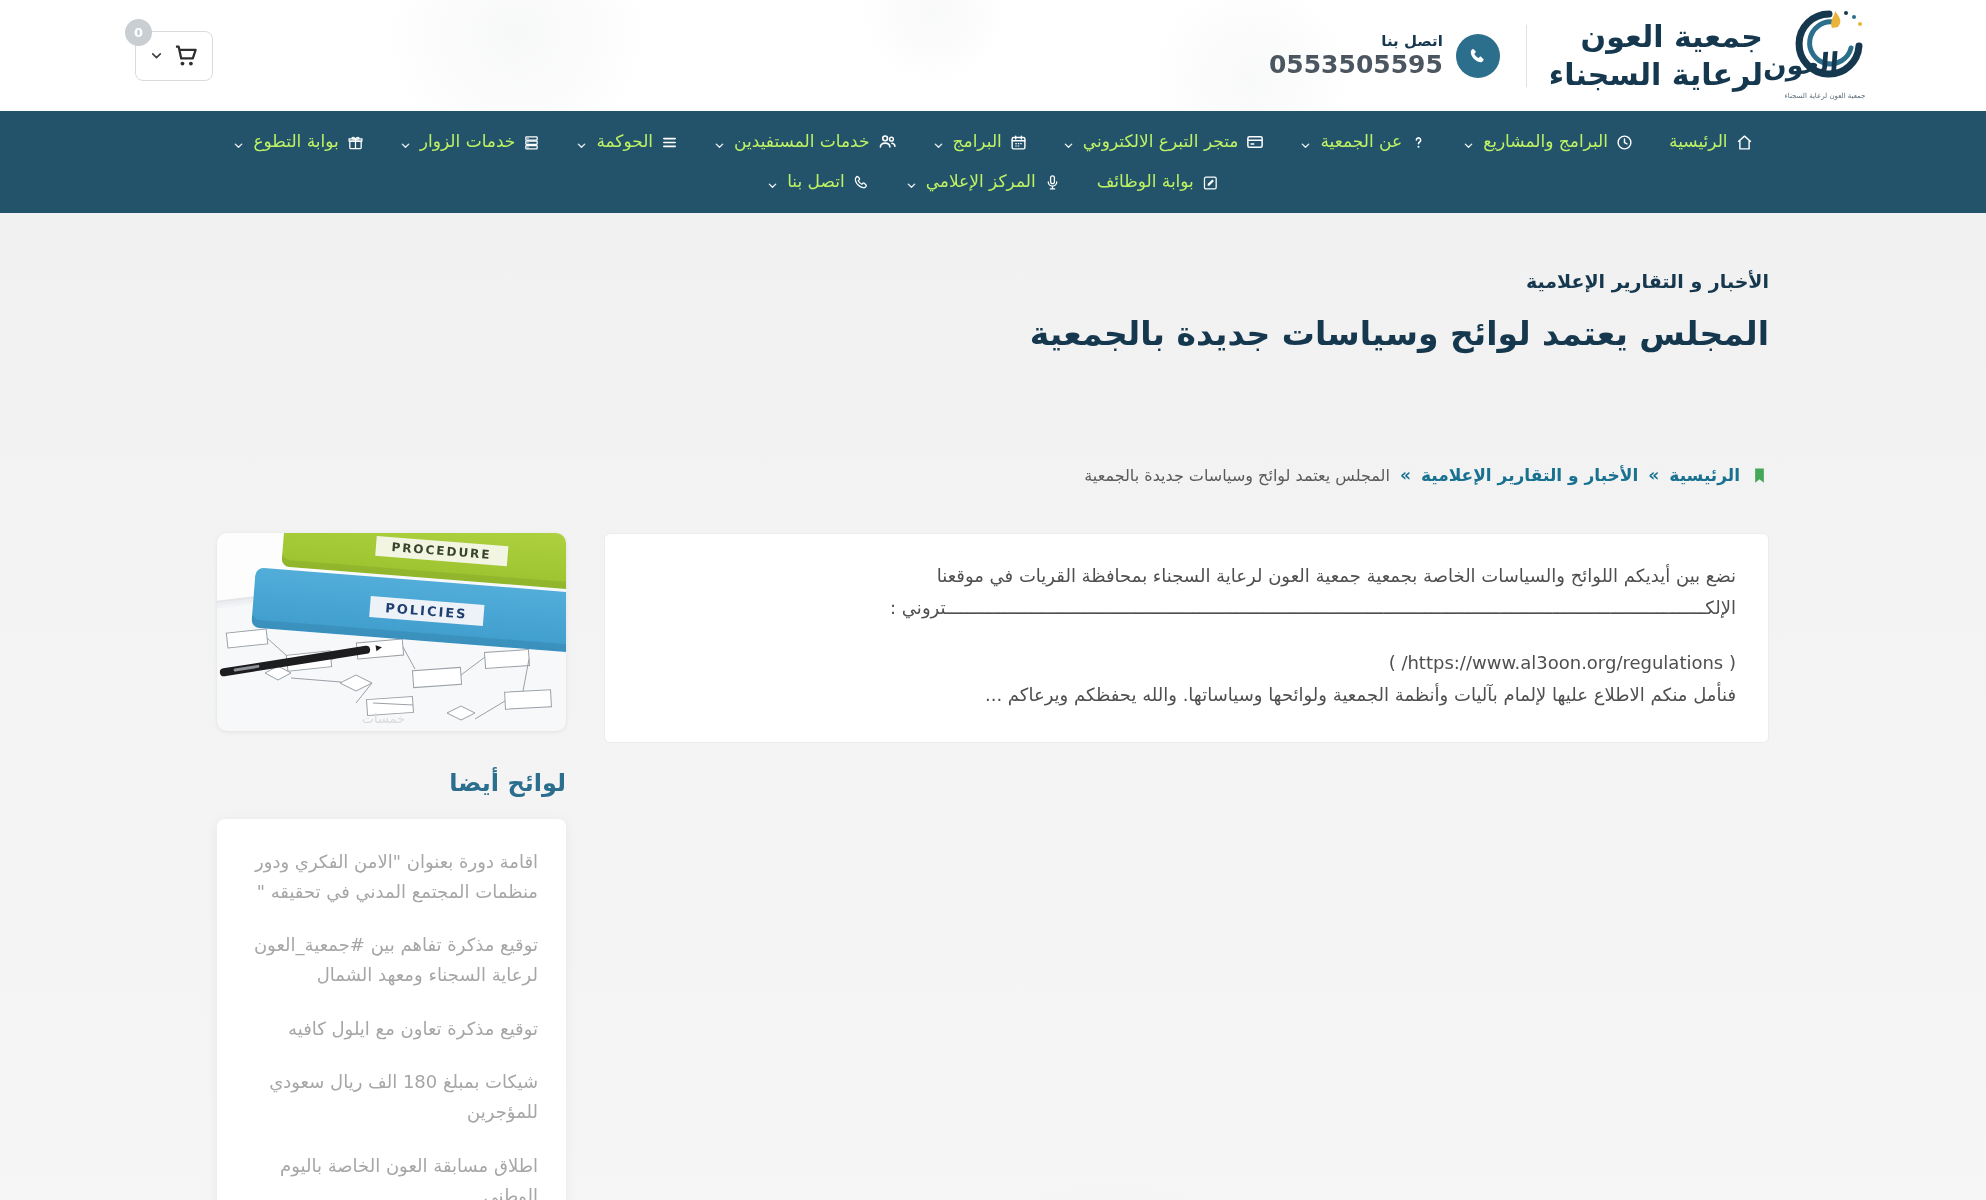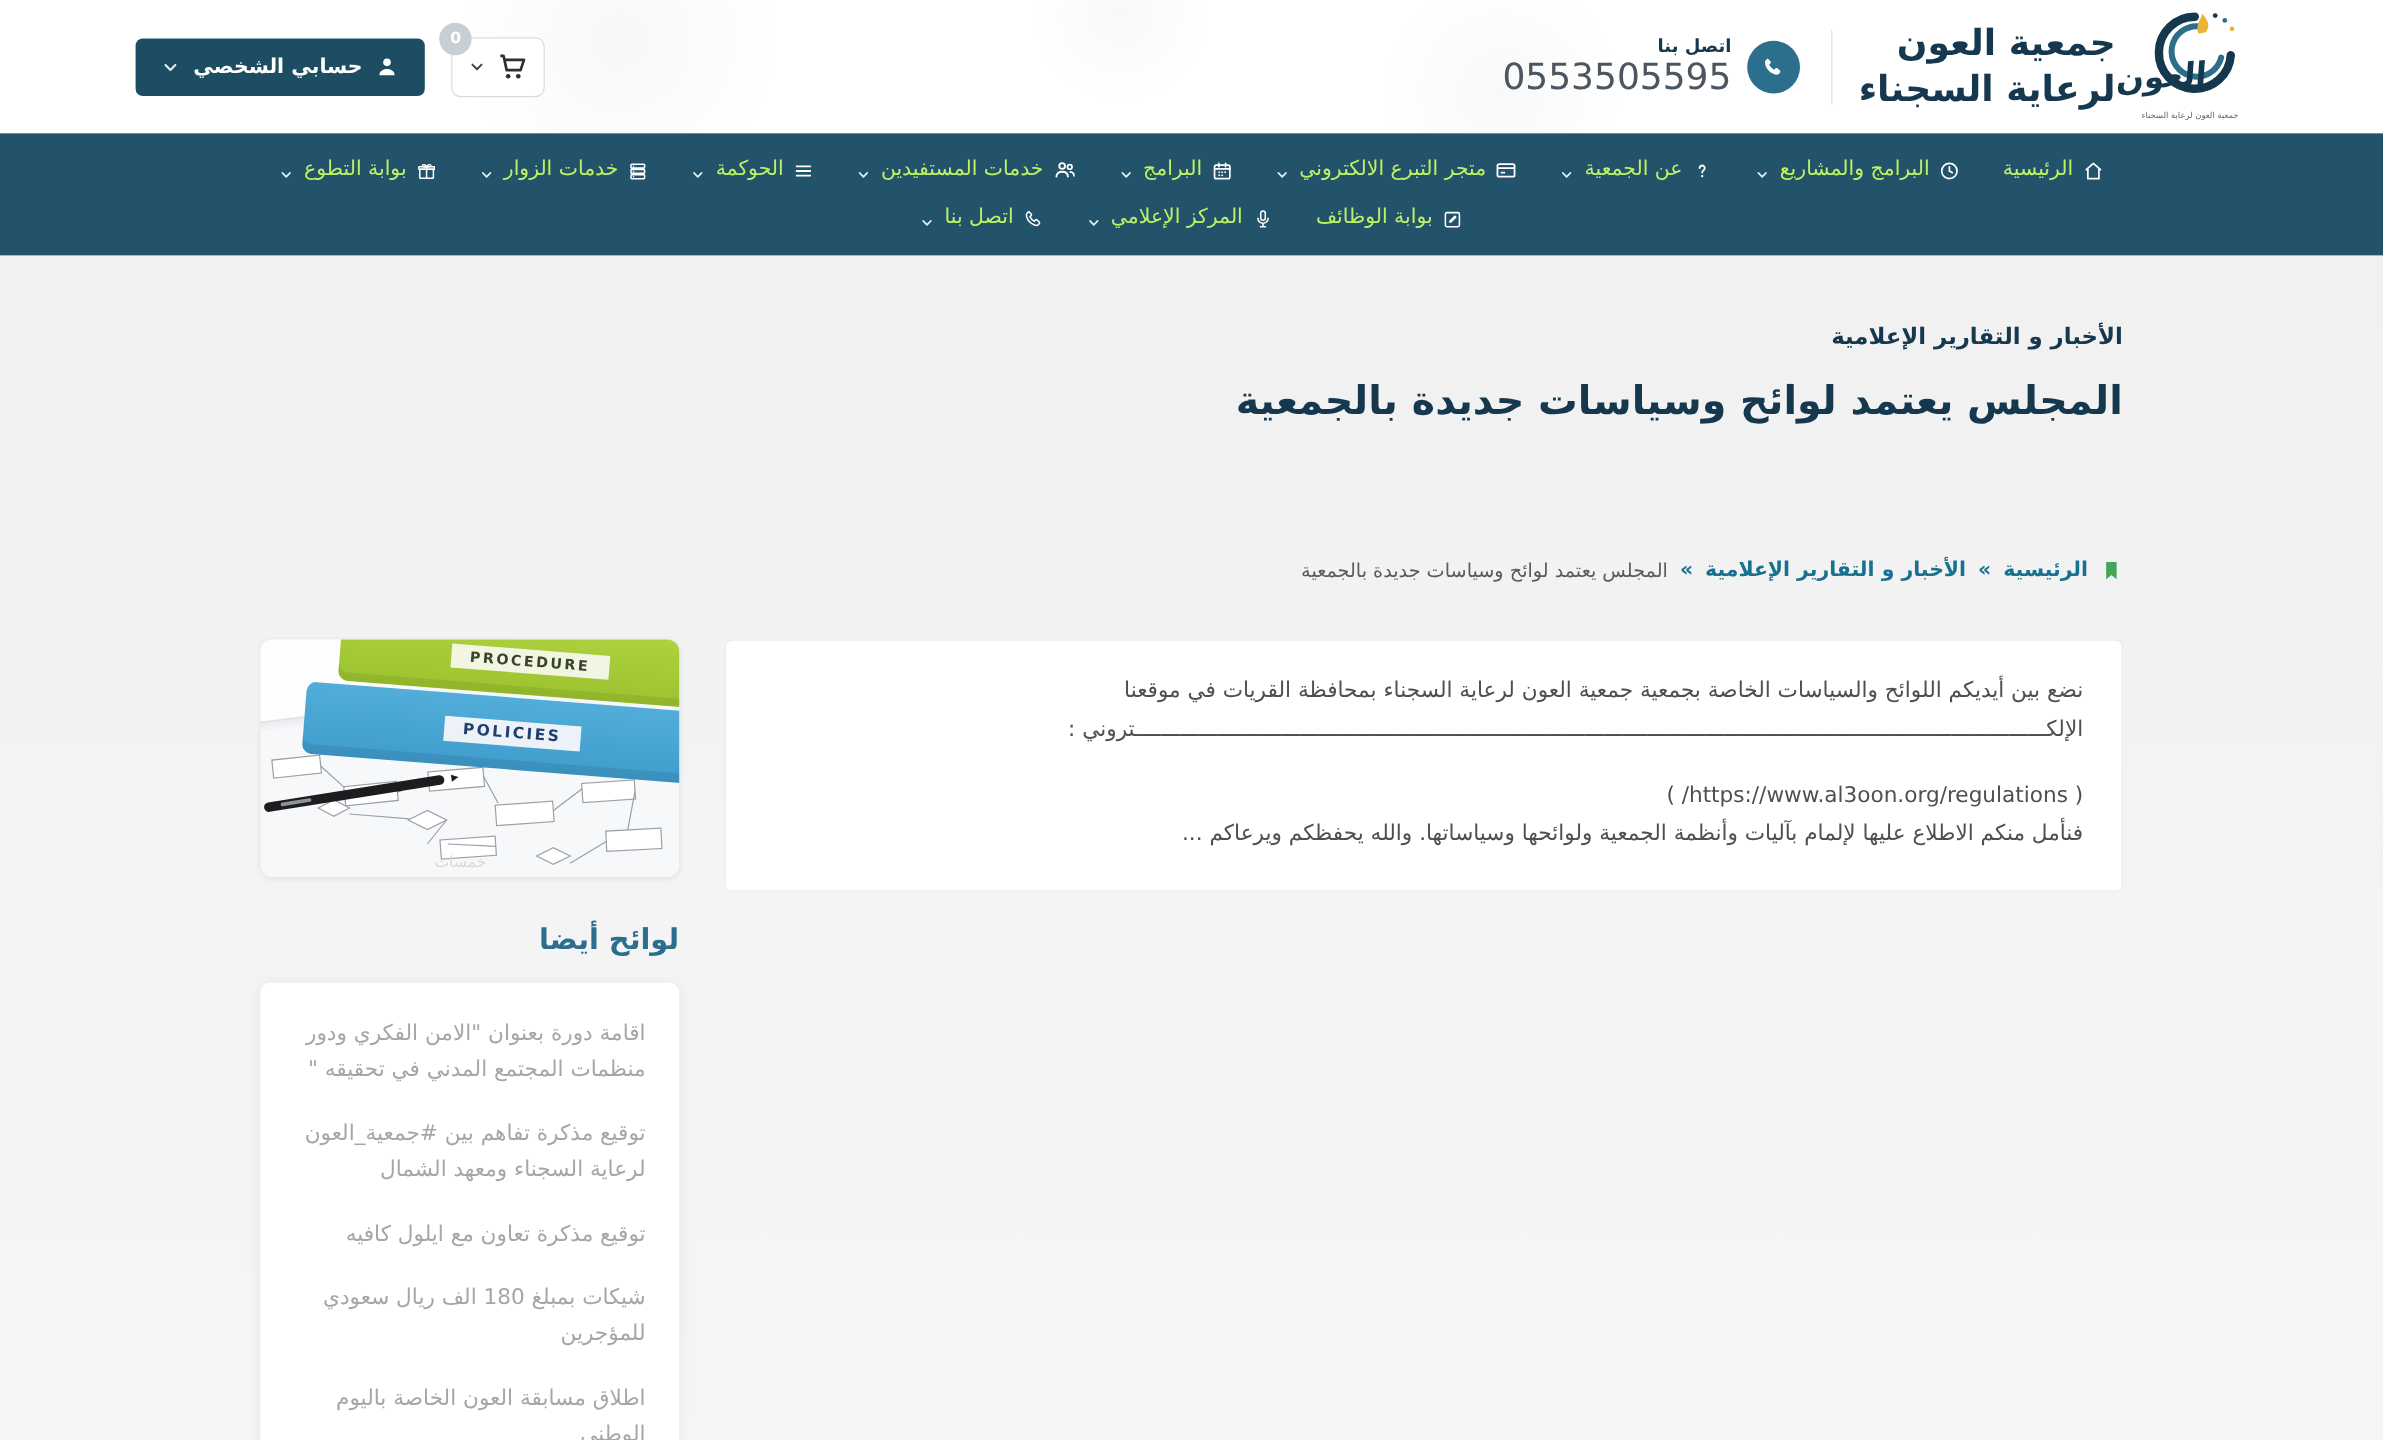--- a/index.html
+++ b/index.html
@@ -19,21 +19,21 @@
   .emblem{ position:relative; width:96px; height:100px; }
   .emblem svg{ position:absolute; top:2px; right:6px; }
   .emblem .em-calli{ position:absolute; bottom:26px; right:34px; font-size:27px; font-weight:800; color:#16384f; transform:skewX(-8deg) rotate(-4deg); }
   .emblem .em-cap{ position:absolute; bottom:6px; right:0; width:100%; text-align:center; font-size:7px; color:#5a6b78; letter-spacing:.5px; white-space:nowrap;margin-left:35px; }
   .logo-text{ text-align:right; color:#16384f; font-weight:800; line-height:1.25; font-size:30px; }
   .v-divider{ width:1px; height:62px; background:#dde2e6; margin:0 22px 0 26px; }
   .contact{ display:flex; align-items:center; gap:13px; }
   .phone-circle{ width:44px; height:44px; border-radius:50%; background:#2b6f8c; display:flex; align-items:center; justify-content:center; }
   .contact-text{ text-align:left; }
   .contact-label{ font-size:15px; font-weight:700; color:#16384f; text-align:right; }
-  .contact-number{ font-size:30px; font-weight:400; color:#4b5660; direction:ltr; }
+  .contact-number{ font-size:25px; font-weight:700; color:#4b5660; direction:ltr; }
   .spacer{ flex:1; }
   .cart-wrap{ position:relative; background:#fff; border:1px solid #d9dcdf; border-radius:8px; width:78px; height:50px;
     display:flex; align-items:center; justify-content:center; gap:8px; cursor:pointer; margin-left:22px; }
   .cart-badge{ position:absolute; top:-13px; left:-11px; width:27px; height:27px; border-radius:50%;
     background:#c9ced3; color:#fff; font-size:13px; font-weight:700; display:flex; align-items:center; justify-content:center; }
   .account-btn{ display:flex; align-items:center; gap:11px; background:#1d4d63; color:#fff; border:none; border-radius:6px;
     height:48px; padding:0 22px; font-size:17px; font-weight:600; font-family:inherit; cursor:pointer; }
 
   
   nav.main-nav{ background:#23536a; padding:20px 0 22px; }
@@ -133,30 +133,20 @@
       <svg width="27" height="27" viewBox="0 0 24 24">
           <path d="M3.5 4h2.4l2.3 10.6h10.3L21 7H7" fill="none" stroke="#2f2f2f" stroke-width="2" stroke-linejoin="round"></path>
           <circle cx="9.3" cy="19.2" r="1.7" fill="#2f2f2f"></circle>
           <circle cx="16.8" cy="19.2" r="1.7" fill="#2f2f2f"></circle>
         </svg>
       <svg class="chev" width="13" height="13" viewBox="0 0 24 24">
           <path d="M5 9l7 7 7-7" fill="none" stroke="#2f2f2f" stroke-width="3" stroke-linecap="round" stroke-linejoin="round"></path>
         </svg>
     </div>
 
-    <button class="account-btn">
-      <svg width="19" height="19" viewBox="0 0 24 24">
-          <circle cx="12" cy="7.5" r="4" fill="#fff"></circle>
-          <path d="M4 21c0-4.2 3.6-6.6 8-6.6s8 2.4 8 6.6z" fill="#fff"></path>
-        </svg>
-      <span>حسابي الشخصي</span>
-      <svg class="chev" width="14" height="14" viewBox="0 0 24 24">
-          <path d="M5 9l7 7 7-7" fill="none" stroke="#fff" stroke-width="3" stroke-linecap="round" stroke-linejoin="round"></path>
-        </svg>
-    </button>
 
   </div>
 </header>
 
 <nav class="main-nav">
   <div class="nav-row">
     <div class="nav-item">
       <svg width="17" height="17" viewBox="0 0 24 24">
           <path d="M3 11L12 3l9 8M5.5 9.5V21h13V9.5" fill="none" stroke="#fff" stroke-width="2" stroke-linejoin="round"></path>
         </svg>

